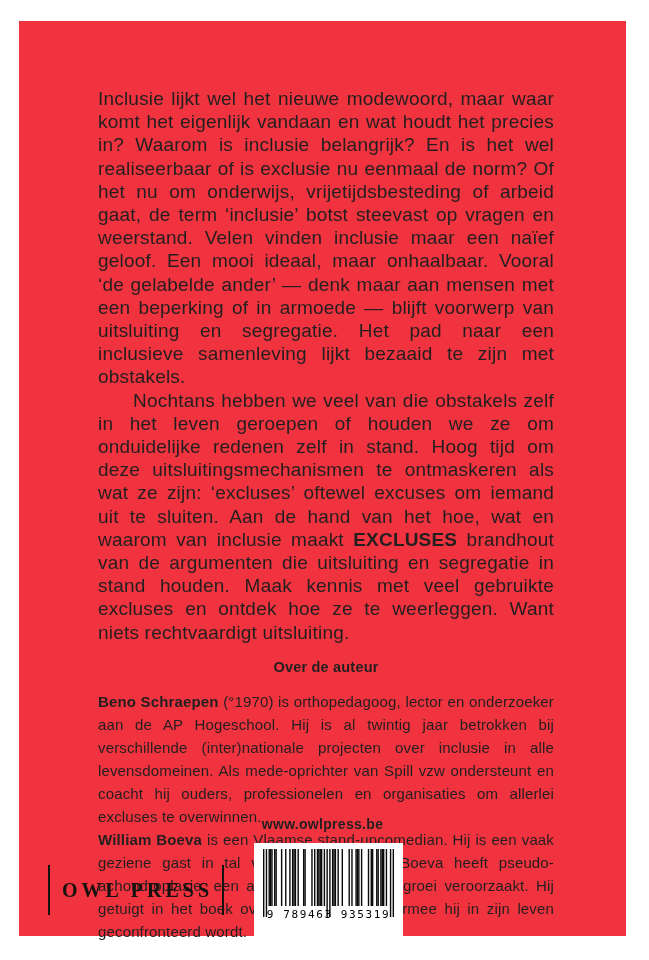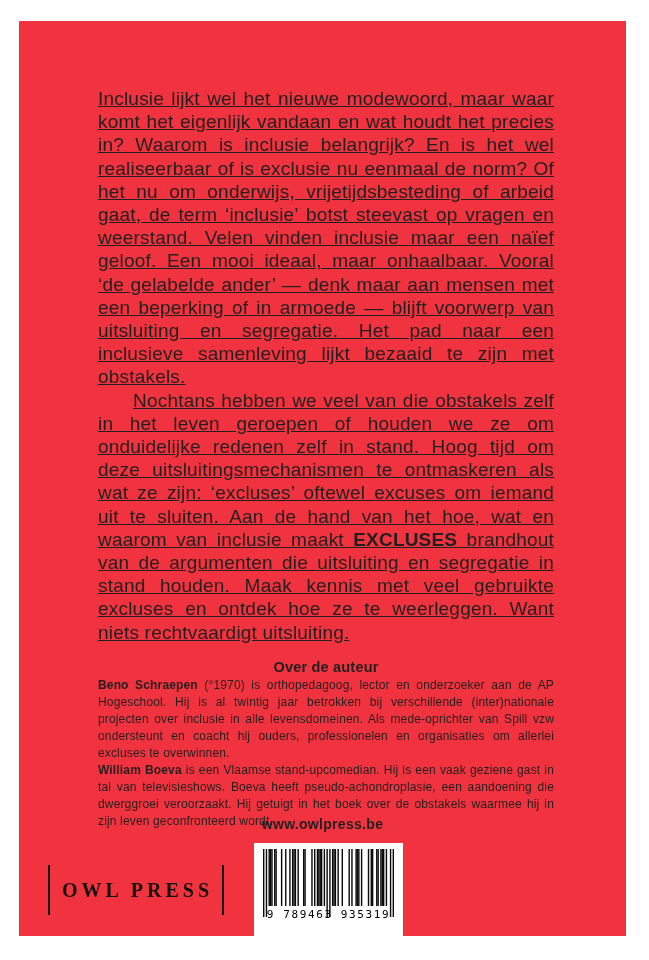--- a/index.html
+++ b/index.html
@@ -24,31 +24,30 @@
   }
   .text-col{
     position:absolute;left:79px;top:66px;width:456px;
     color:var(--ink);
   }
   .blurb p{
     font-size:19px;line-height:23.2px;
     text-align:justify;
     letter-spacing:0.2px;
     color:var(--ink);
-    text-decoration:underline;
   }
   .blurb p.indent{ text-indent:35px; }
   .blurb b{ font-weight:700; }
   .about{ margin-top:15px; }
   .about-heading{
     font-size:14.5px;font-weight:700;text-align:center;
-    margin-bottom:2px;letter-spacing:0.2px;
+    margin-bottom:15px;letter-spacing:0.2px;
   }
   .bio{
-    font-size:12px;line-height:17px;
+    font-size:15px;line-height:23px;
     text-align:justify;letter-spacing:0.15px;
   }
   .bio + .bio{ }
   .bio b{ font-weight:700; }
   .website{
     position:absolute;left:0;width:100%;top:795px;
     text-align:center;font-size:14px;font-weight:700;
     color:var(--ink);letter-spacing:0.3px;
   }
   .logo{

